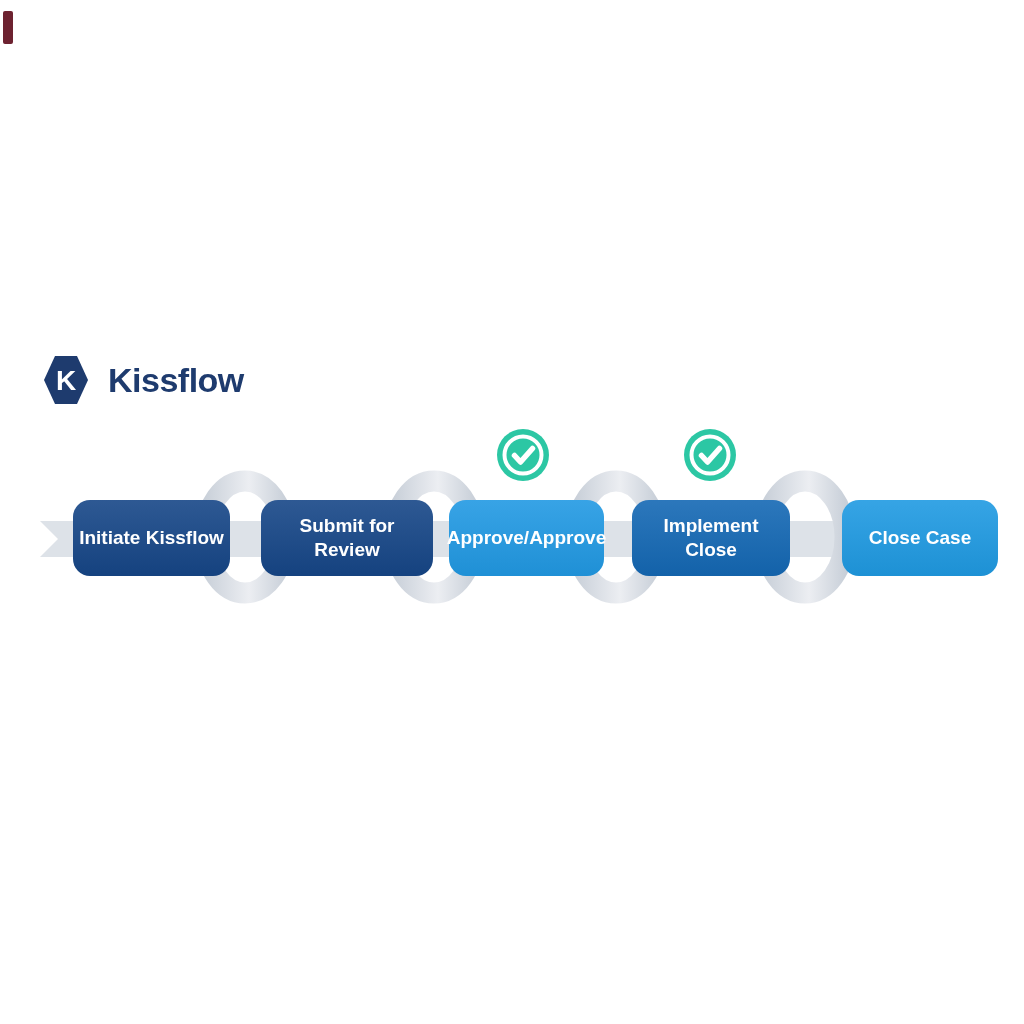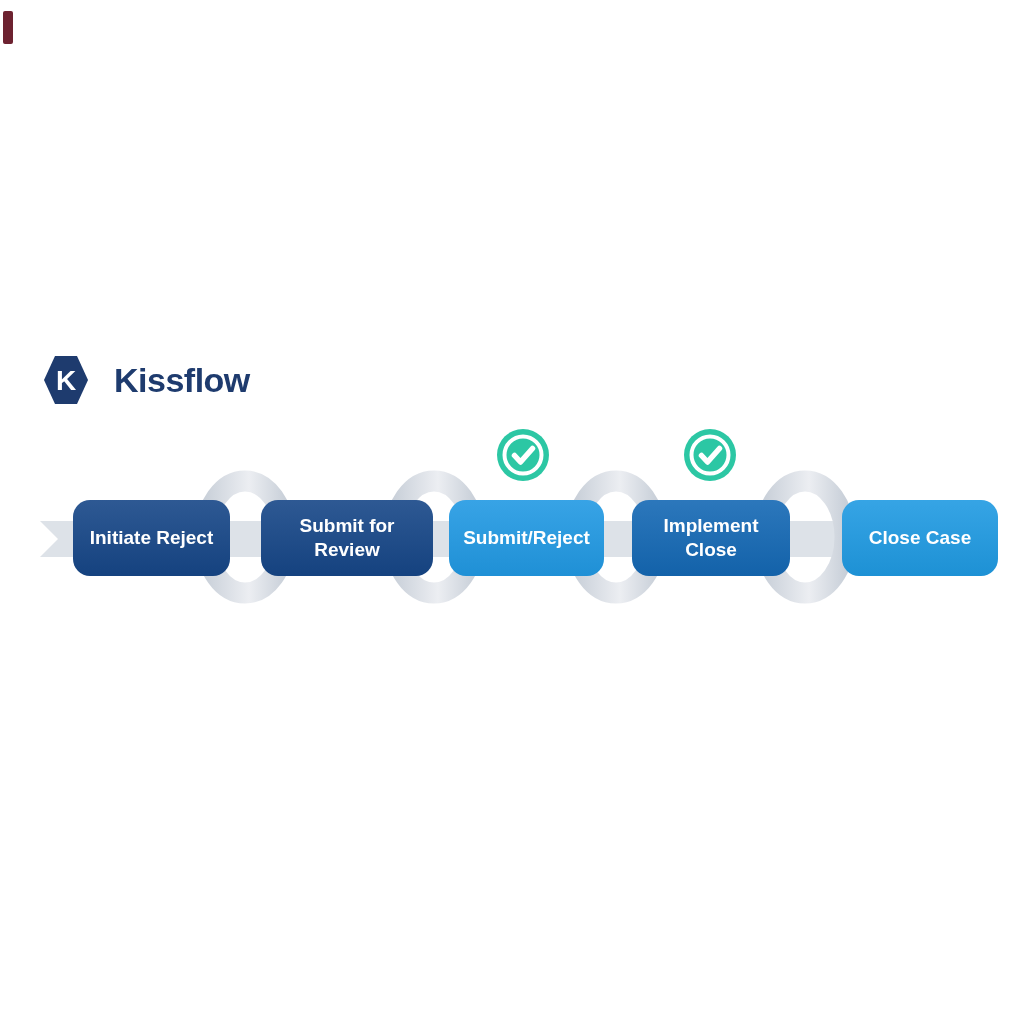--- a/index.html
+++ b/index.html
@@ -5,21 +5,21 @@
   html,body{margin:0;padding:0;background:#fff;}
   .stage{position:relative;width:1024px;height:1024px;background:#ffffff;overflow:hidden;
          font-family:"Liberation Sans", sans-serif;}
 
   
   .corner-mark{position:absolute;left:3px;top:11px;width:10px;height:33px;border-radius:2px;}
 
   
   .brand{position:absolute;left:44px;top:356px;display:flex;align-items:center;}
   .brand .hex{display:block;}
-  .brand-name{margin-left:26px;font-size:34px;font-weight:800;letter-spacing:-0.5px;line-height:1;}
+  .brand-name{margin-left:20px;font-size:34px;font-weight:800;letter-spacing:-0.5px;line-height:1;}
 
   
   .chain{position:absolute;left:0;top:0;z-index:1;}
 
   
   .step{position:absolute;top:500px;height:76px;border-radius:17px;z-index:2;
         display:flex;align-items:center;justify-content:center;text-align:center;
         color:#ffffff;font-size:19px;font-weight:700;line-height:1.25;padding:0 6px;box-sizing:border-box;
         background-image:linear-gradient(180deg,rgba(255,255,255,.10),rgba(0,0,0,.06));}
   .step-1{left:73px;width:157px;}
@@ -57,27 +57,27 @@
       </linearGradient>
     </defs>
     <path d="M40,521 L950,521 L950,557 L40,557 L58,539 Z" fill="#dde2e8"></path>
     <ellipse cx="245" cy="537" rx="40" ry="56" fill="none" stroke="url(#ringGrad)" stroke-width="21"></ellipse>
     <ellipse cx="434" cy="537" rx="40" ry="56" fill="none" stroke="url(#ringGrad)" stroke-width="21"></ellipse>
     <ellipse cx="616" cy="537" rx="40" ry="56" fill="none" stroke="url(#ringGrad)" stroke-width="21"></ellipse>
     <ellipse cx="805" cy="537" rx="40" ry="56" fill="none" stroke="url(#ringGrad)" stroke-width="21"></ellipse>
   </svg>
 
   <div class="step step-1" style="background-color: rgb(22, 70, 135);">
-    <span>Initiate Reject</span>
+    <span>Initiate Kissflow</span>
   </div>
   <div class="step step-2" style="background-color: rgb(22, 70, 135);">
     <span>Submit for Review</span>
   </div>
   <div class="step step-3" style="background-color: rgb(33, 153, 227);">
-    <span>Submit/Reject</span>
+    <span>Approve/Approve</span>
   </div>
   <div class="step step-4" style="background-color: rgb(20, 104, 180);">
     <span>Implement Close</span>
   </div>
   <div class="step step-5" style="background-color: rgb(31, 154, 226);">
     <span>Close Case</span>
   </div>
 
   <div class="badge badge-1" style="--badge: #2cc7a4;">
     <svg width="56" height="56" viewBox="0 0 56 56">

